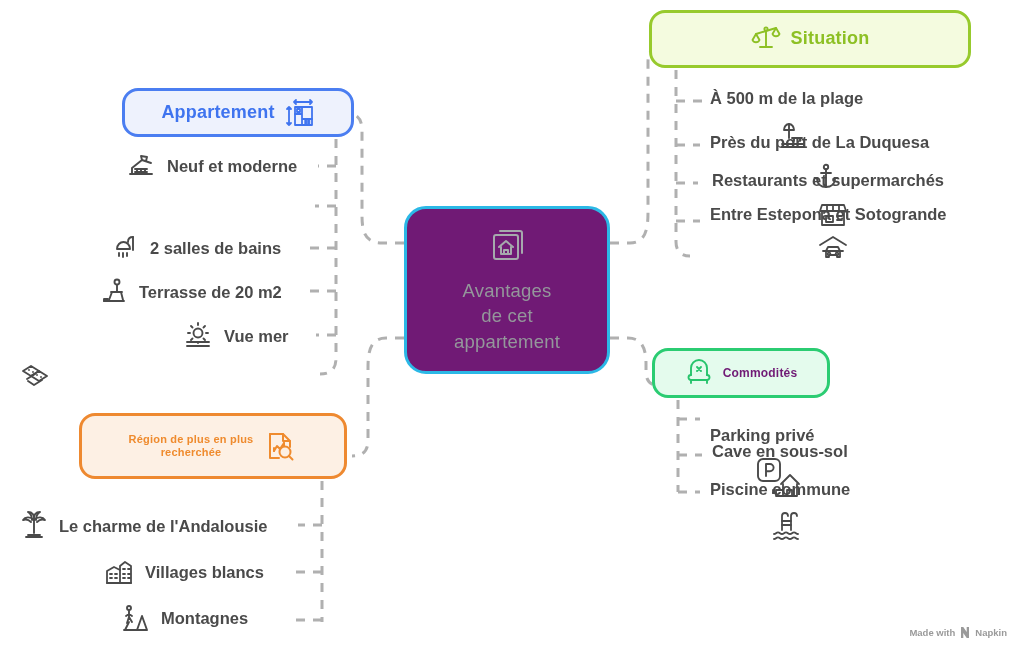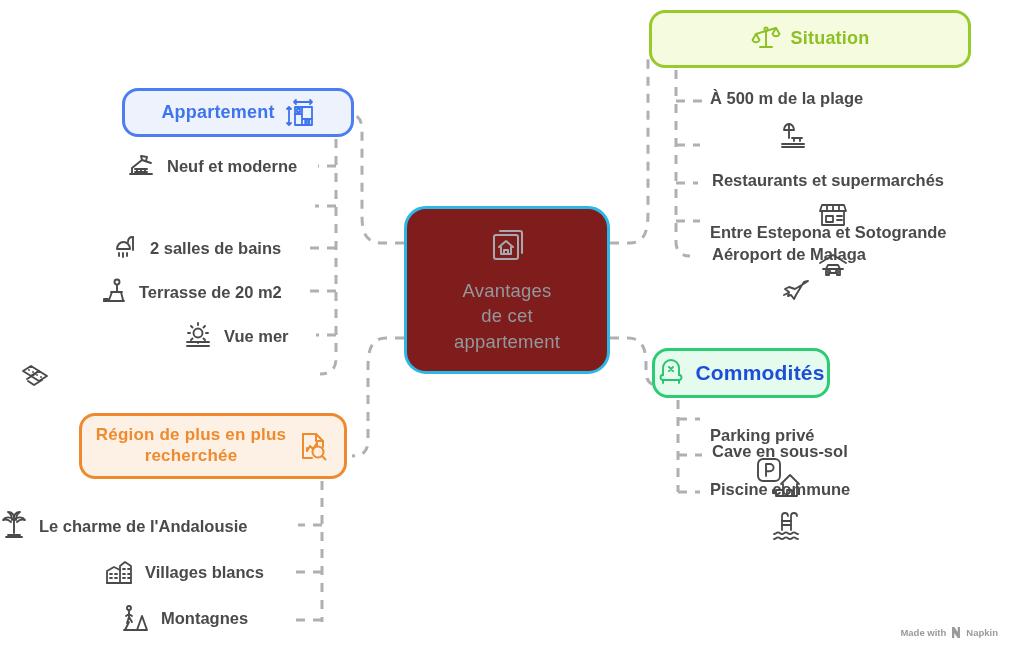--- a/index.html
+++ b/index.html
@@ -36,21 +36,21 @@
     letter-spacing: .2px;
     z-index: 3;
   }
   .node .node-label { white-space: pre-line; text-align: center; line-height: 1.22; }
   .node .node-icon { display: inline-flex; align-items: center; justify-content: center; flex: 0 0 auto; }
 
   
   #node-center {
     left: 404px; top: 206px;
     width: 206px; height: 168px;
-    background: #7f1d1d;
+    background: #701a75;
     border: 3px solid #2bb8e6;
     border-radius: 22px;
     flex-direction: column;
     gap: 6px;
     font-weight: normal;
     color: #94979b;
     font-size: 18.5px;
   }
   #node-center .node-label { line-height: 1.38; }
 
@@ -63,59 +63,59 @@
     color: #3f74ef;
     font-size: 18px;
   }
   
   #node-region {
     left: 79px; top: 413px;
     width: 268px; height: 66px;
     background: #fdf0e4;
     border: 3px solid #ee8930;
     color: #ef8b2e;
-    font-size: 17px;
+    font-size: 11px;
     padding: 0 4px;
   }
   
   #node-situation {
     left: 649px; top: 10px;
     width: 322px; height: 58px;
     background: #f4fbdf;
     border: 3px solid #97ca2d;
     color: #8dc024;
     font-size: 18px;
   }
   
   #node-commodites {
     left: 652px; top: 348px;
     width: 178px; height: 50px;
     background: #e4fbed;
     border: 3px solid #2bcc72;
-    color: #1d4ed8;
-    font-size: 21px;
+    color: #701a75;
+    font-size: 12px;
   }
 
   .leaf {
     position: absolute;
     display: flex;
     align-items: center;
     gap: 11px;
     color: #4a4a4a;
     font-size: 16.5px;
     font-weight: bold;
     white-space: nowrap;
     z-index: 2;
   }
   .leaf.right-side { flex-direction: column; }
   .leaf .leaf-icon { display: inline-flex; align-items: center; justify-content: center; flex: 0 0 auto; color: #4a4a4a; }
 
   #watermark {
     position: absolute;
-    right: 26px;
+    right: 17px;
     bottom: 22px;
     display: flex;
     align-items: center;
     gap: 5px;
     color: #9a9a9a;
     font-size: 9.5px;
     font-weight: bold;
     z-index: 4;
   }
   #watermark .wm-mark {
@@ -277,21 +277,21 @@
         <path d="M7 5v24h9"></path>
         <path d="M20 5v7h7"></path>
         <path d="M11 22l3-5 3 3 4-6"></path>
         <path d="M11 22v-3M21 14v3"></path>
         <circle cx="22" cy="23" r="5.5"></circle>
         <path d="M26 27l3.5 3.5"></path>
       </svg>
     </span>
   </div>
 
-  <div class="leaf" style="left:0; top:511px;">
+  <div class="leaf" style="left:20px; top:511px;">
     <span class="leaf-icon">
       <svg width="28" height="30" viewBox="0 0 28 30" fill="none" stroke="#4a4a4a" stroke-width="1.9" stroke-linecap="round" stroke-linejoin="round">
         <path d="M14 9v13"></path>
         <path d="M14 9c-4-4-9-3-11 0 3-1 6 0 8 2"></path>
         <path d="M14 9c4-4 9-3 11 0-3-1-6 0-8 2"></path>
         <path d="M14 9c-1-5 2-8 6-8-3 2-4 5-4 8"></path>
         <path d="M14 9c1-5-2-8-6-8 3 2 4 5 4 8"></path>
         <path d="M8 24h12"></path>
         <path d="M6 26h16"></path>
       </svg>
@@ -345,56 +345,59 @@
       <svg width="30" height="30" viewBox="0 0 30 30" fill="none" stroke="#4a4a4a" stroke-width="1.9" stroke-linecap="round" stroke-linejoin="round">
         <path d="M11 5v14"></path>
         <path d="M11 5c-3 0-5 3-5 6h10c0-3-2-6-5-6z"></path>
         <path d="M14 19h10"></path>
         <path d="M16 19v3M22 19v3"></path>
         <path d="M4 25h22M4 28h22"></path>
       </svg>
     </span>
   </div>
 
+  <div class="leaf right-side" style="left:710px; top:133px;">
+    <span>Près du port de La Duquesa</span>
+    <span class="leaf-icon" style="margin-left:12px;">
+      <svg width="26" height="28" viewBox="0 0 26 28" fill="none" stroke="#4a4a4a" stroke-width="1.9" stroke-linecap="round" stroke-linejoin="round">
+        <circle cx="13" cy="4" r="2.2"></circle>
+        <path d="M13 6v18"></path>
+        <path d="M8 10h10"></path>
+        <path d="M4 15c0 6 4 9 9 9s9-3 9-9"></path>
+        <path d="M4 15H1.5M22 15h2.5"></path>
+      </svg>
+    </span>
+  </div>
 
   <div class="leaf right-side" style="left:712px; top:171px;">
     <span>Restaurants et supermarchés</span>
     <span class="leaf-icon" style="margin-left:10px;">
       <svg width="30" height="28" viewBox="0 0 30 28" fill="none" stroke="#4a4a4a" stroke-width="1.8" stroke-linecap="round" stroke-linejoin="round">
         <path d="M4 4h22l2 6H2z"></path>
         <path d="M9 4v6M15 4v6M21 4v6"></path>
         <path d="M4 10v14h22V10"></path>
         <rect x="8" y="15" width="7" height="6"></rect>
         <path d="M19 15h5M19 19h5"></path>
       </svg>
     </span>
   </div>
 
-  <div class="leaf right-side" style="left:710px; top:223px;">
+  <div class="leaf right-side" style="left:710px; top:205px;">
     <span>Entre Estepona et Sotogrande</span>
     <span class="leaf-icon" style="margin-left:10px;">
       <svg width="30" height="28" viewBox="0 0 30 28" fill="none" stroke="#4a4a4a" stroke-width="1.8" stroke-linecap="round" stroke-linejoin="round">
         <path d="M2 10L15 2l13 8"></path>
         <path d="M5 16h20"></path>
         <path d="M8 16l2-4h10l2 4v6h-3v-2H11v2H8z"></path>
         <circle cx="11" cy="19" r="1.4"></circle>
         <circle cx="19" cy="19" r="1.4"></circle>
       </svg>
     </span>
   </div>
 
-  <div class="leaf right-side" style="left:712px; top:245px;">
-    <span>Aéroport de Malaga</span>
-    <span class="leaf-icon" style="margin-left:14px;">
-      <svg width="30" height="26" viewBox="0 0 30 26" fill="none" stroke="#4a4a4a" stroke-width="1.9" stroke-linecap="round" stroke-linejoin="round">
-        <path d="M27 6l-3 2-10 6-6-2-4 2 4 3-1 4 3-1 3 4 2-4 6-10 2-3z"></path>
-        <path d="M3 20l4-2"></path>
-      </svg>
-    </span>
-  </div>
 
   <div class="node" id="node-commodites">
     <span class="node-icon">
       <svg width="28" height="28" viewBox="0 0 28 28" fill="none" stroke="#27c46c" stroke-width="1.9" stroke-linecap="round" stroke-linejoin="round">
         <path d="M6 16V9a8 8 0 0 1 16 0v7"></path>
         <path d="M6 16a2.5 2.5 0 0 0 0 5h16a2.5 2.5 0 0 0 0-5"></path>
         <path d="M6 21v3M22 21v3"></path>
         <path d="M12 8l4 4M16 8l-4 4"></path>
       </svg>
     </span>

